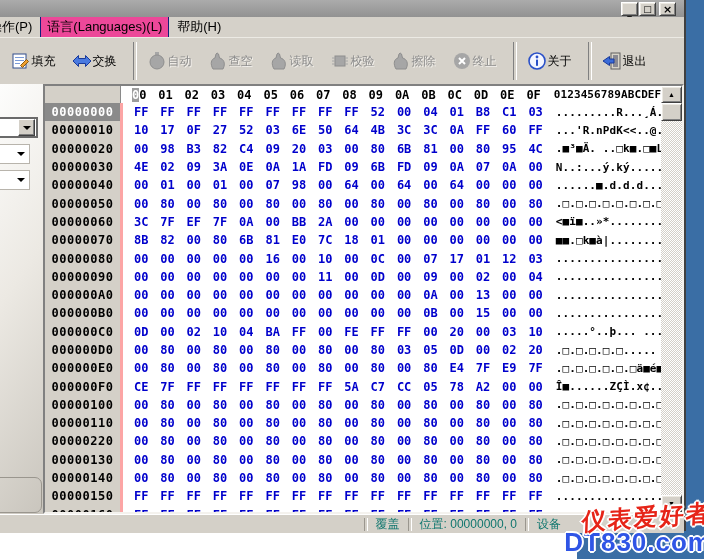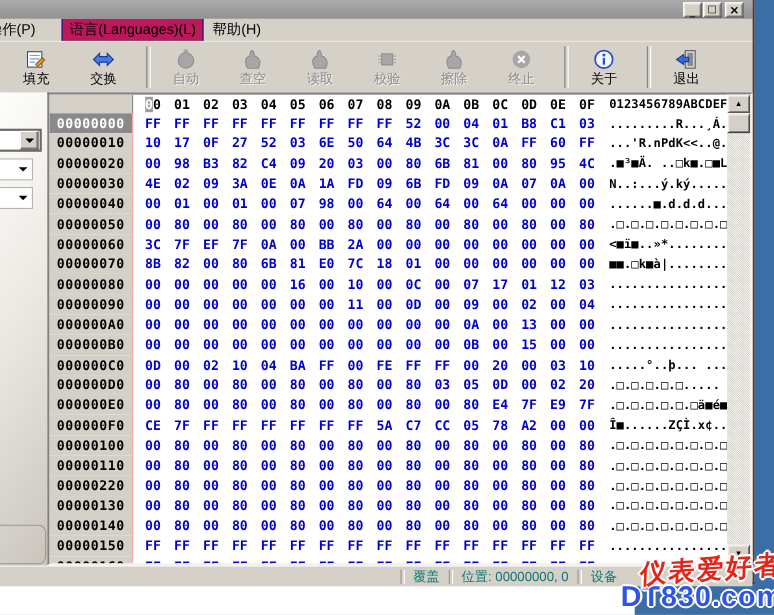--- a/index.html
+++ b/index.html
@@ -11,25 +11,25 @@
 
   .titlebar{height:17px;background:linear-gradient(to bottom,#ababab,#929292);position:relative;}
   .win-controls{position:absolute;top:2px;right:8px;display:flex;}
   .win-btn{width:17px;height:14px;box-sizing:border-box;background:#d4d0c8;border:1px solid #404040;border-top-color:#ffffff;border-left-color:#ffffff;box-shadow:inset 1px 1px 0 #ece9e2,inset -1px -1px 0 #808080;display:flex;align-items:center;justify-content:center;font:bold 9px "DejaVu Sans",sans-serif;color:#000;padding:0;margin-left:1px;}
   .win-btn.min span{margin-top:5px;}
   .win-btn.close{margin-left:3px;font-size:11px;}
 
   .menubar{height:20px;background:#d5d1c9;display:flex;align-items:center;overflow:hidden;font-size:13px;color:#000;}
   .menu-item{padding:2px 7px;margin-right:1px;white-space:nowrap;}
   .menu-item.first{margin-left:-18px;}
-  .menu-item.highlighted{background:#be185d;border:1px solid #10207a;padding:1px 6px;margin-left:16px;}
+  .menu-item.highlighted{background:#ec4899;border:1px solid #10207a;padding:1px 6px;}
 
   
   .toolbar{height:46px;background:#d5d1c9;display:flex;align-items:center;padding-left:6px;border-top:1px solid #eceae4;}
-  .tb-btn{width:54px;height:42px;display:flex;flex-direction:column;align-items:center;justify-content:center;gap:1px;margin-right:7px;background:transparent;border:none;padding:0;font-family:"Liberation Sans",sans-serif;}
+  .tb-btn{width:54px;height:42px;display:flex;align-items:center;justify-content:center;gap:1px;margin-right:7px;background:transparent;border:none;padding:0;font-family:"Liberation Sans",sans-serif;}
   .tb-icon{width:20px;height:20px;display:block;}
   .tb-icon svg{width:20px;height:20px;display:block;}
   .tb-label{font-size:12px;color:#000;line-height:13px;}
   .tb-btn.disabled .tb-label{color:#8c8c8c;text-shadow:1px 1px 0 #f4f2ee;}
   .tb-sep{width:2px;height:38px;border-left:1px solid #808080;border-right:1px solid #ffffff;margin:0 5px;}
 
   
   .main{position:relative;height:430px;}
   .side-panel{position:absolute;left:0;top:0;width:43px;height:100%;background:linear-gradient(125deg,#fdfdfc 0%,#ece9e3 45%,#c9c5bd 100%);overflow:hidden;}
   .combo{position:absolute;background:#fff;box-sizing:border-box;display:flex;align-items:center;justify-content:flex-end;}
@@ -45,21 +45,21 @@
   .hexview{position:absolute;left:43px;top:0;right:0;bottom:0;box-sizing:border-box;background:#fff;border:2px solid #808080;border-right-color:#f4f2ee;border-bottom-color:#f4f2ee;display:flex;overflow:hidden;}
   .hv-content{width:618px;overflow:hidden;font-family:"DejaVu Sans Mono","Liberation Mono",monospace;}
   .hv-header{height:17px;display:flex;align-items:stretch;}
   .hv-gutter{width:75px;flex:none;background:#d4d0c8;border-right:1px solid #8a8a8a;}
   .hv-bytes{display:flex;margin-left:5px;align-items:center;}
   .hv-byte{width:26.3px;flex:none;text-align:center;font-weight:bold;font-size:12px;color:var(--hex-blue,#0000cc);}
   .hv-byte.hdr{color:#000;}
   .hdr-cursor{background:#9c9c9c;color:#ffffff;}
   .hv-ascii{margin-left:7px;font-size:11px;font-weight:bold;letter-spacing:0.1px;white-space:pre;color:#000;display:flex;align-items:center;}
   .hv-row{height:18.3px;display:flex;align-items:stretch;}
-  .hv-addr{width:75px;flex:none;background:#d4d0c8;border-right:1px solid #fca5a5;display:flex;align-items:center;justify-content:center;font-weight:bold;font-size:12px;letter-spacing:0.5px;color:#000;}
+  .hv-addr{width:75px;flex:none;background:#d4d0c8;border-right:3px solid #fca5a5;display:flex;align-items:center;justify-content:center;font-weight:bold;font-size:12px;letter-spacing:0.5px;color:#000;}
   .hv-row.selected .hv-addr{background:#8a8a8a;color:#fff;}
 
   
   .vscroll{width:21px;flex:none;margin-left:auto;display:flex;flex-direction:column;background-color:#d4d0c8;background-image:linear-gradient(45deg,#fff 25%,transparent 25%,transparent 75%,#fff 75%),linear-gradient(45deg,#fff 25%,transparent 25%,transparent 75%,#fff 75%);background-size:2px 2px;background-position:0 0,1px 1px;}
   .scroll-btn,.scroll-thumb{height:17px;flex:none;box-sizing:border-box;background:#d4d0c8;border:1px solid #404040;border-top-color:#fff;border-left-color:#fff;box-shadow:inset 1px 1px 0 #ece9e2,inset -1px -1px 0 #808080;display:flex;align-items:center;justify-content:center;font-size:7px;color:#000;padding:0;width:100%;}
   .scroll-thumb{height:18px;}
   .scroll-spacer{flex:1;}
 
   
   .statusbar{height:18px;background:#d4d0c8;border-top:1px solid #ffffff;display:flex;align-items:center;font-size:12px;color:#0f766e;}

